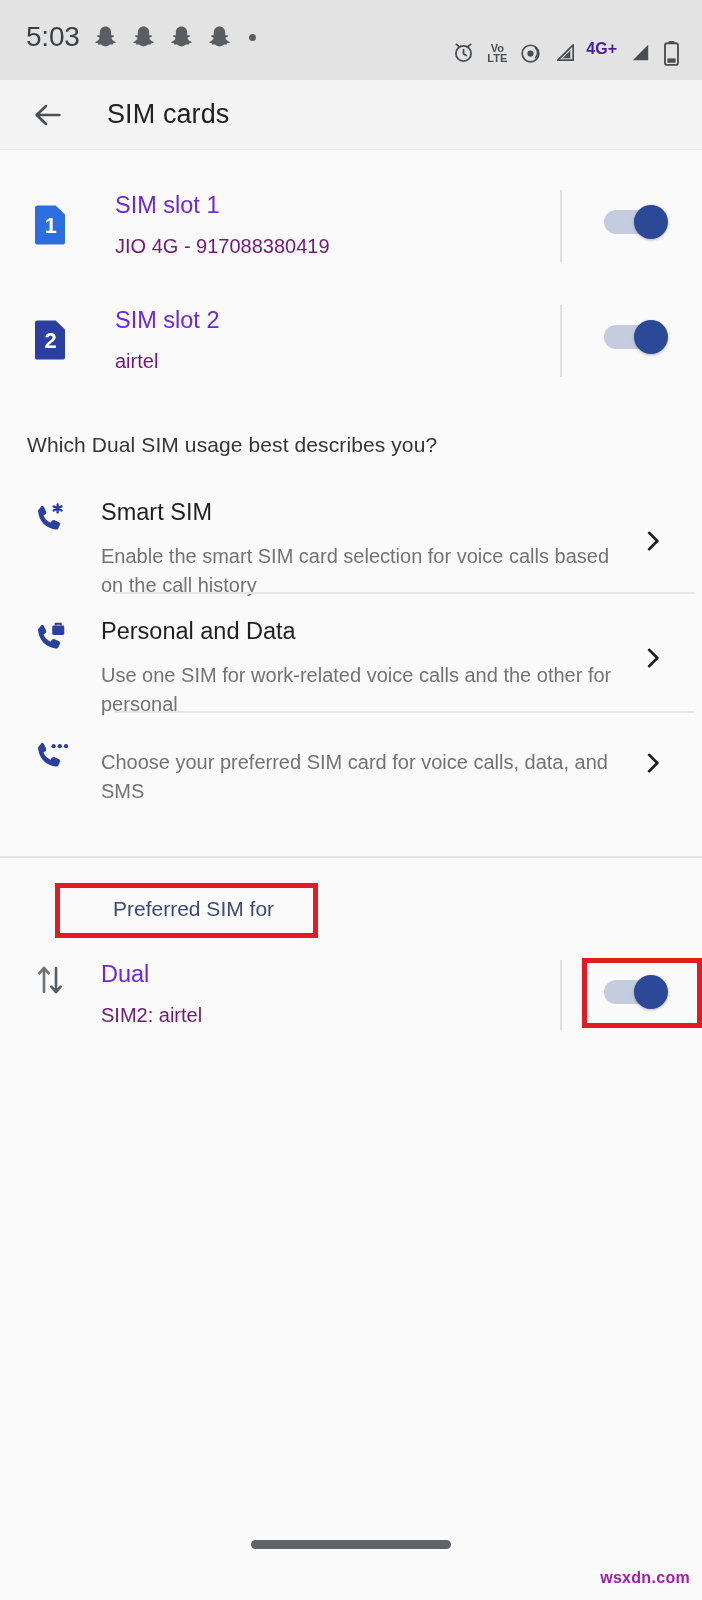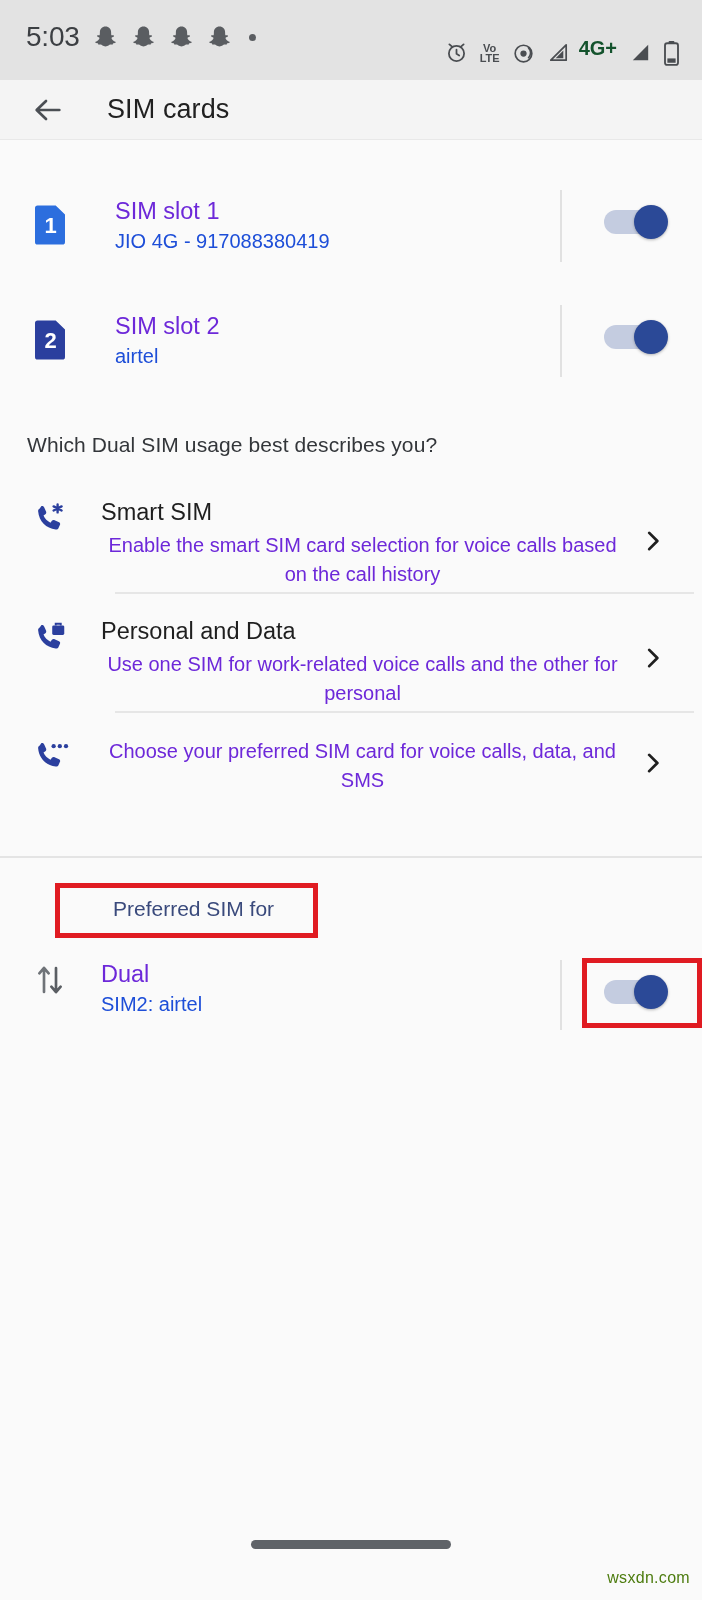--- a/index.html
+++ b/index.html
@@ -18,43 +18,43 @@
     display:flex; align-items:center; justify-content:space-between;
     padding:0 22px 6px 26px;
   }
   .sb-left { display:flex; align-items:center; gap:13px; }
   .sb-clock { font-size:28px; color:#3c3f43; letter-spacing:-0.2px; font-family:"Liberation Sans", sans-serif;}
   .ghost { width:25px; height:26px; display:block; }
   .sb-dot { width:7px; height:7px; border-radius:50%; background:#5a5d61; display:block; margin-left:4px;}
   .sb-right { display:flex; align-items:center; gap:11px;margin-top:31px; }
   .sb-right svg { display:block; }
   .volte-txt { font-size:11px; line-height:10px; color:#4a4d51; font-weight:bold; text-align:center;}
-  .net-label { font-size:20px; color:#14532d; font-weight:bold; margin:0 1px 8px -2px; }
+  .net-label { font-size:16px; color:#4c1d95; font-weight:bold; margin:0 1px 8px -2px; }
 
   
   .appbar {
-    position:absolute; left:0; top:80px; width:702px; height:60px;
+    position:absolute; left:0; top:80px; width:702px; height:70px;
     background:#f4f4f4;
     display:flex; align-items:center;
     border-bottom:1px solid #e8e8e8;
   }
   .back-btn { width:60px; display:flex; justify-content:center; align-items:center; margin-left:18px; cursor:pointer;}
   .appbar-title { font-size:27px; color:#212121; margin-left:29px; letter-spacing:0.1px; }
 
   
   .row { position:absolute; left:0; width:702px; display:flex; align-items:flex-start; }
   .row-icon { width:100px; flex:0 0 100px; display:flex; justify-content:center; align-items:flex-start; padding-top:4px; }
   .row-text { flex:1 1 auto; }
 
   
   .sim-row { height:100px; align-items:center; }
   .sim-row .row-icon { padding-top:0; }
   .sim-text { flex:1 1 auto; padding-left:15px; }
   .sim-title { font-size:23.5px; color:#6d28d9; line-height:28px;}
-  .sim-sub { font-size:20px; color:#1d4ed8; line-height:26px; margin-top:3px;}
+  .sim-sub { font-size:20px; color:#701a75; line-height:26px; margin-top:14px;}
 
   .vdiv { position:absolute; width:2px; background:#e1e1e1; left:560px; }
 
   
   .toggle { position:absolute; width:72px; height:34px; }
   .toggle .track {
     position:absolute; left:0; top:5px; width:56px; height:24px; border-radius:12px;
     background:#c4cce0;
   }
   .toggle .thumb {
@@ -64,37 +64,37 @@
   }
 
   
   .section-q {
     position:absolute; left:27px; font-size:21px; color:#33363a; letter-spacing:0.1px;
   }
 
   
   .menu-text { padding-left:1px; padding-right:78px; }
   .menu-title { font-size:23.5px; color:#1f1f1f; line-height:31px; }
-  .menu-sub { font-size:20px; color:#6d28d9; line-height:29px; margin-top:3px;text-align:center; }
+  .menu-sub { font-size:20px; color:#737373; line-height:29px; margin-top:14px; }
   .chev { position:absolute; right:36px; width:26px; height:26px; }
 
   .hdiv-inner { position:absolute; left:115px; right:8px; height:2px; background:#e6e6e6; }
   .hdiv-full { position:absolute; left:0; width:702px; height:2px; background:#e4e4e4; }
 
   
   .pref-hdr { position:absolute; font-size:21px; color:#3a4a7c; }
 
   
   .annot { position:absolute; border:5px solid #e01b22; background:transparent; }
 
   
   .navpill { position:absolute; left:50%; transform:translateX(-50%); width:200px; height:9px;
              border-radius:5px; background:#5f6368; }
-  .watermark { position:absolute; right:12px; font-size:16px; color:#4d7c0f; letter-spacing:0.3px;
-               font-family:"Liberation Sans", sans-serif; }
+  .watermark { position:absolute; right:12px; font-size:16px; color:#a21caf; letter-spacing:0.3px;
+               font-family:"Liberation Sans", sans-serif;font-weight:bold; }
 </style>
 </head>
 <body>
 
 <div id="screen">
 
   <div class="statusbar">
     <div class="sb-left">
       <span class="sb-clock">5:03</span>
       <svg class="ghost" viewBox="0 0 24 24">

